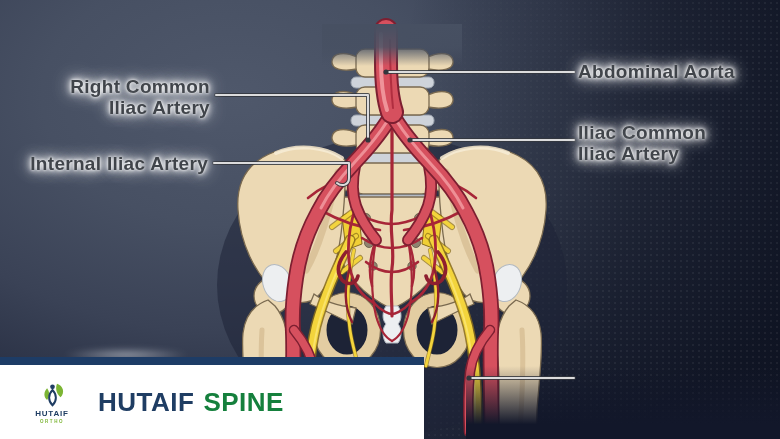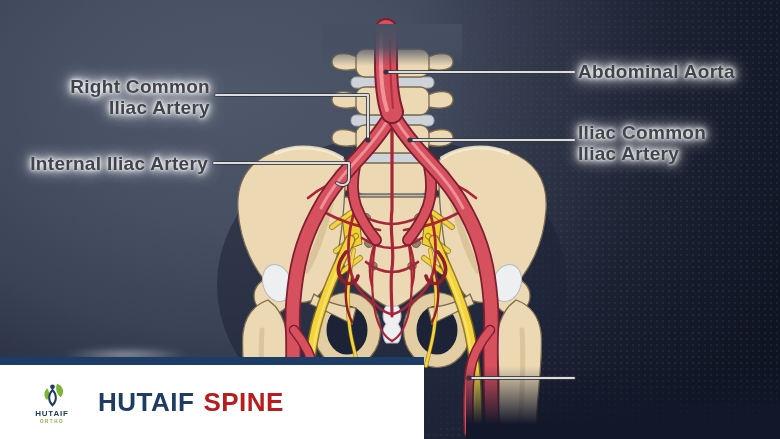--- a/index.html
+++ b/index.html
@@ -55,21 +55,21 @@
   .footer{
     position:absolute;left:0;top:357px;width:424px;height:82px;z-index:4;
     background:#ffffff;border-top:8px solid #1d3c66;box-sizing:border-box;
     display:flex;align-items:center;padding-left:28px;
   }
   .logo{display:flex;flex-direction:column;align-items:center;margin-right:22px;width:48px;}
   .logo-name{font-size:8px;font-weight:bold;color:#1f3d63;letter-spacing:.8px;margin-top:1px;}
   .logo-sub{font-size:4.5px;font-weight:bold;color:#7cb534;letter-spacing:1.6px;margin-top:1px;}
   .wordmark{font-size:26px;font-weight:bold;letter-spacing:.5px;white-space:nowrap;}
   .wordmark .navy{color:#1f3d63;}
-  .wordmark .green{color:#b91c1c;margin-left:9px;}
+  .wordmark .green{color:#15803d;margin-left:9px;}
 </style>
 </head>
 <body>
 
 <div class="stage">
 
   <svg class="anatomy" width="780" height="439" viewBox="0 0 780 439">
     <defs>
       <linearGradient id="topFade" x1="0" y1="0" x2="0" y2="1">
         <stop offset="0" stop-color="#475062" stop-opacity="1"></stop>

